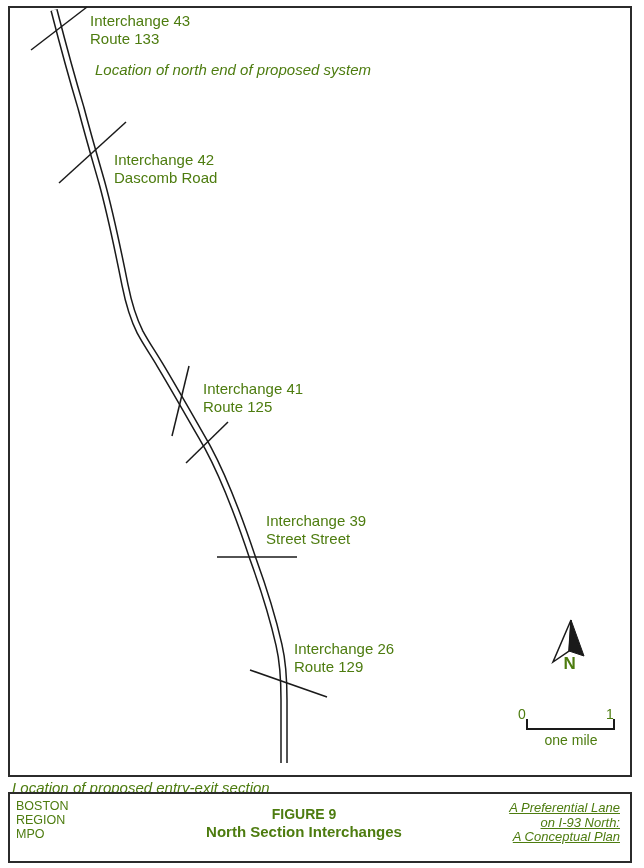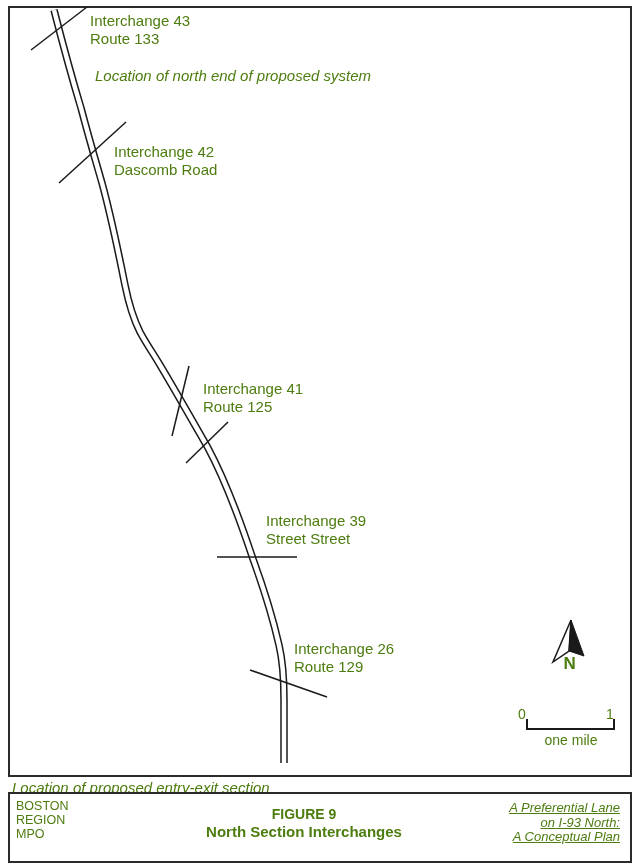--- a/index.html
+++ b/index.html
@@ -96,38 +96,38 @@
     <polygon points="571,620 553,662 569,651" fill="#ffffff" stroke="#1a1a1a" stroke-width="1.5" stroke-linejoin="miter"></polygon>
     <polygon points="571,620 584,656 569,651" fill="#1a1a1a" stroke="#1a1a1a" stroke-width="1"></polygon>
 
     <path d="M 527 719 L 527 729 L 614 729 L 614 719" fill="none" stroke="#1a1a1a" stroke-width="2"></path>
   </svg>
 
   <div class="label" style="left:90px;top:12px">
     <span class="ln">Interchange 43</span>
     <span class="ln">Route 133</span>
   </div>
-  <div class="label" style="left:114px;top:143px">
+  <div class="label" style="left:114px;top:151px">
     <span class="ln">Interchange 42</span>
     <span class="ln">Dascomb Road</span>
   </div>
   <div class="label" style="left:203px;top:380px">
     <span class="ln">Interchange 41</span>
     <span class="ln">Route 125</span>
   </div>
   <div class="label" style="left:266px;top:512px">
     <span class="ln">Interchange 39</span>
     <span class="ln">Street Street</span>
   </div>
   <div class="label" style="left:294px;top:640px">
     <span class="ln">Interchange 26</span>
     <span class="ln">Route 129</span>
   </div>
 
-  <div class="note" style="left:95px;top:67px">Location of north end of proposed system</div>
+  <div class="note" style="left:95px;top:61px">Location of north end of proposed system</div>
   <div class="note" style="left:12px;top:779px">Location of proposed entry-exit section</div>
 
   <div class="compass-n">N</div>
 
   <div class="scale-num zero">0</div>
   <div class="scale-num one">1</div>
   <div class="scale-caption">one mile</div>
 
   <div class="footer-frame"></div>
   <div class="footer-agency">

